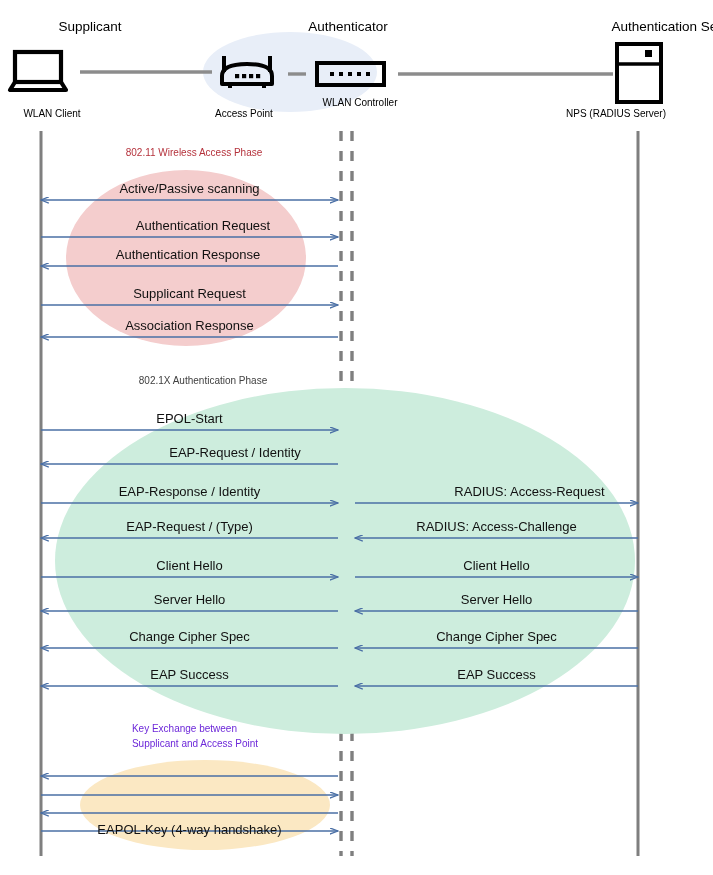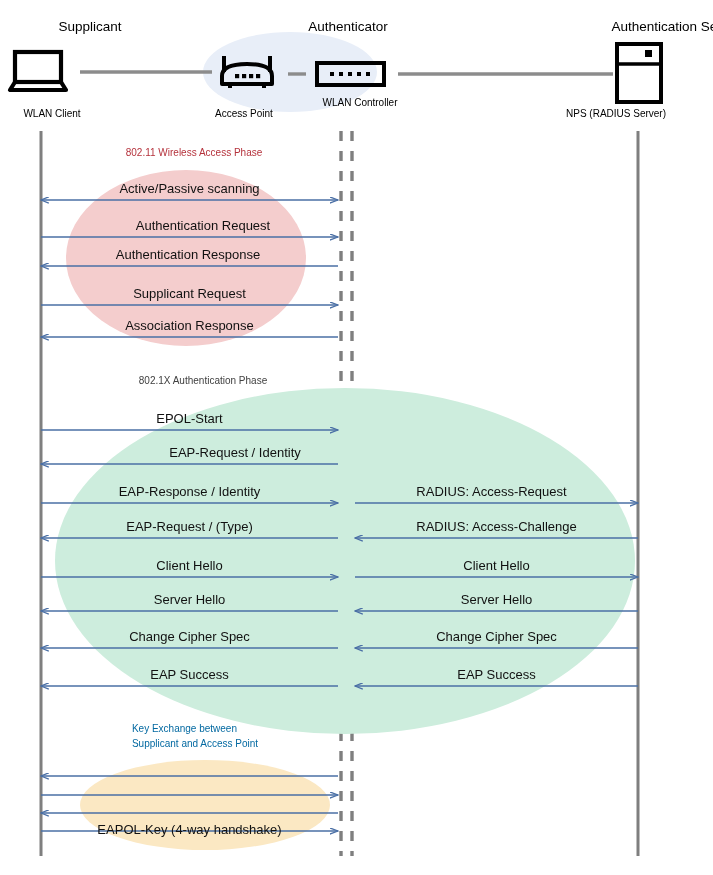--- a/index.html
+++ b/index.html
@@ -43,21 +43,21 @@
     color: #000000;
     text-align: center;
   }
   
   .phase-title {
     font-size: 10px;
     font-weight: 400;
   }
   .phase-red   { color: #b5323c; }
   .phase-green { color: #404040; }
-  .phase-orange{ color: #0369a1; }
+  .phase-orange{ color: #6d28d9; }
   .phase-orange.two-line { line-height: 1.45; white-space: pre-line; }
 
   
   .msg-label {
     font-size: 13px;
     color: #111111;
     text-align: center;
   }
   .centerbox { transform: translateX(-50%); }
 </style>
@@ -179,21 +179,21 @@
       <div class="txt msg-label centerbox" style="left: 189.5px; top: 287px;">Supplicant Request</div>
       <div class="txt msg-label centerbox" style="left: 189.5px; top: 319px;">Association Response</div>
       <div class="txt msg-label centerbox" style="left: 189.5px; top: 412px;">EPOL-Start</div>
       <div class="txt msg-label centerbox" style="left: 199px; top: 446px; margin-left: 36px;">EAP-Request / Identity</div>
       <div class="txt msg-label centerbox" style="left: 189.5px; top: 485px;">EAP-Response / Identity</div>
       <div class="txt msg-label centerbox" style="left: 189.5px; top: 520px;">EAP-Request / (Type)</div>
       <div class="txt msg-label centerbox" style="left: 189.5px; top: 559px;">Client Hello</div>
       <div class="txt msg-label centerbox" style="left: 189.5px; top: 593px;">Server Hello</div>
       <div class="txt msg-label centerbox" style="left: 189.5px; top: 630px;">Change Cipher Spec</div>
       <div class="txt msg-label centerbox" style="left: 189.5px; top: 668px;">EAP Success</div>
-      <div class="txt msg-label centerbox" style="left: 478px; top: 485px; padding-left: 27px;">RADIUS: Access-Request</div>
+      <div class="txt msg-label centerbox" style="left: 516px; top: 485px; padding-left: 27px;">RADIUS: Access-Request</div>
       <div class="txt msg-label centerbox" style="left: 496.5px; top: 520px;">RADIUS: Access-Challenge</div>
       <div class="txt msg-label centerbox" style="left: 496.5px; top: 559px;">Client Hello</div>
       <div class="txt msg-label centerbox" style="left: 496.5px; top: 593px;">Server Hello</div>
       <div class="txt msg-label centerbox" style="left: 496.5px; top: 630px;">Change Cipher Spec</div>
       <div class="txt msg-label centerbox" style="left: 496.5px; top: 668px;">EAP Success</div>
       <div class="txt msg-label centerbox" style="left: 189.5px; top: 795px; margin-top: 28px;">EAPOL-Key (4-way handshake)</div>
     </div>
 
 </div>
 

